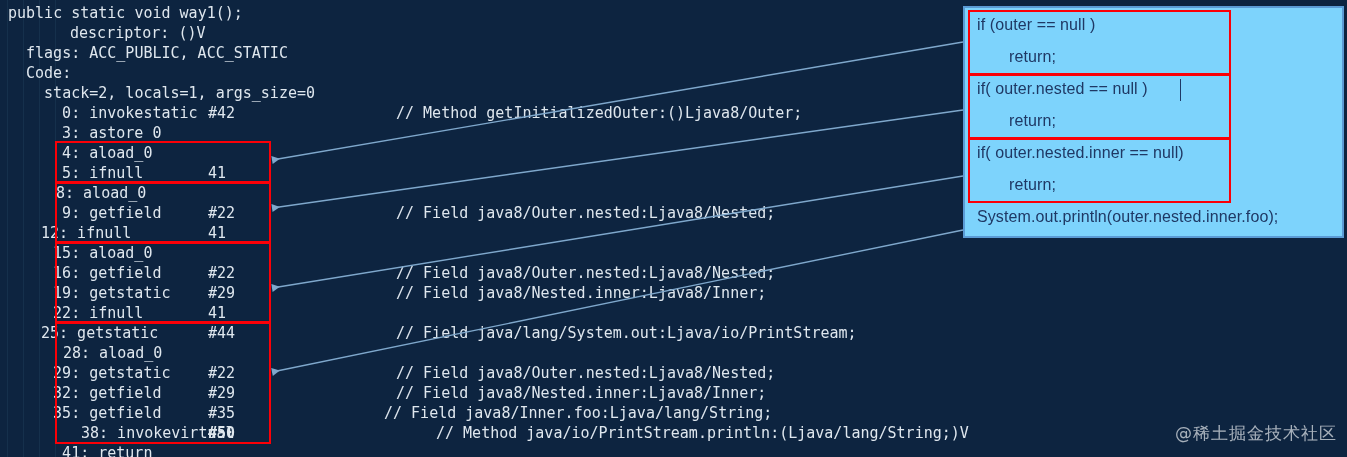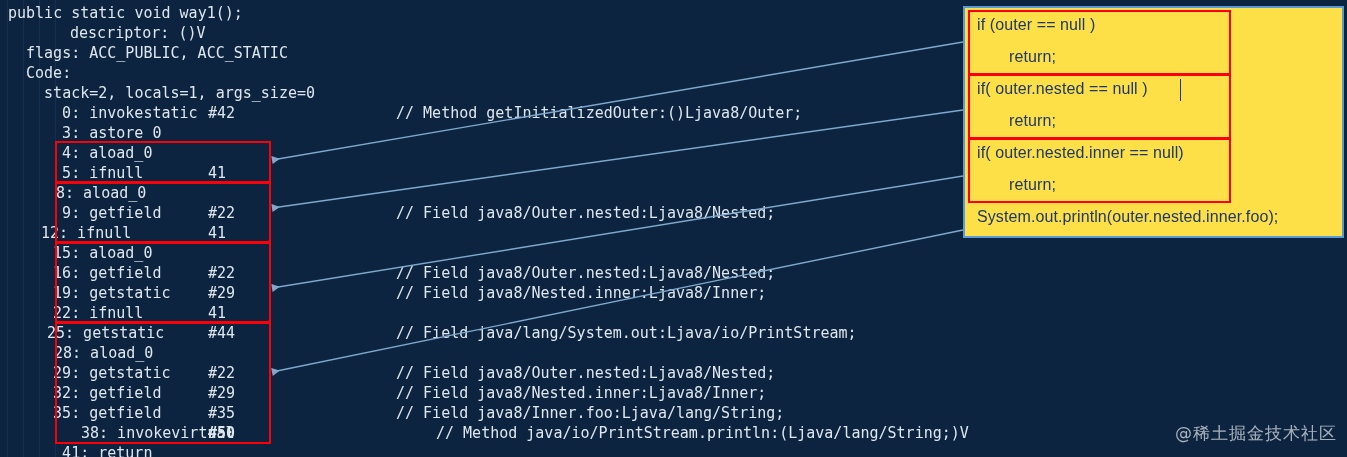--- a/index.html
+++ b/index.html
@@ -59,21 +59,21 @@
     left: 0; top: 0;
     width: 1347px; height: 457px;
     pointer-events: none;
   }
 
   
   #panel {
     position: absolute;
     left: 963px; top: 6px;
     width: 381px; height: 232px;
-    background: #fde047;
+    background: #7dd3fc;
     border: 2px solid #5b9bd5;
   }
   .sline {
     position: absolute;
     white-space: pre;
     font-family: "Liberation Sans", sans-serif;
     font-size: 16px;
     color: #1f3864;
     letter-spacing: .1px;
   }
@@ -120,25 +120,25 @@
       <div class="cline" style="top: 123px;"><span class="op" style="position: absolute; left: 62.12px;">3: astore_0</span></div>
       <div class="cline" style="top: 143px;"><span class="op" style="position: absolute; left: 62.12px;">4: aload_0</span></div>
       <div class="cline" style="top: 163px;"><span class="op" style="position: absolute; left: 62.12px;">5: ifnull</span><span style="position: absolute; left: 208px;">41</span></div>
       <div class="cline" style="top: 183px;"><span class="op" style="position: absolute; left: 56px;">8: aload_0</span></div>
       <div class="cline" style="top: 203px;"><span class="op" style="position: absolute; left: 62.12px;">9: getfield</span><span style="position: absolute; left: 208px;">#22</span><span class="cmt" style="position: absolute; left: 396px;">// Field java8/Outer.nested:Ljava8/Nested;</span></div>
       <div class="cline" style="top: 223px;"><span class="op" style="position: absolute; left: 41px;">12: ifnull</span><span style="position: absolute; left: 208px;">41</span></div>
       <div class="cline" style="top: 243px;"><span class="op" style="position: absolute; left: 53.1px;">15: aload_0</span></div>
       <div class="cline" style="top: 263px;"><span class="op" style="position: absolute; left: 53.1px;">16: getfield</span><span style="position: absolute; left: 208px;">#22</span><span class="cmt" style="position: absolute; left: 396px;">// Field java8/Outer.nested:Ljava8/Nested;</span></div>
       <div class="cline" style="top: 283px;"><span class="op" style="position: absolute; left: 53.1px;">19: getstatic</span><span style="position: absolute; left: 208px;">#29</span><span class="cmt" style="position: absolute; left: 396px;">// Field java8/Nested.inner:Ljava8/Inner;</span></div>
       <div class="cline" style="top: 303px;"><span class="op" style="position: absolute; left: 53.1px;">22: ifnull</span><span style="position: absolute; left: 208px;">41</span></div>
-      <div class="cline" style="top: 323px;"><span class="op" style="position: absolute; left: 47px;">25: getstatic</span><span style="position: absolute; left: 208px;">#44</span><span class="cmt" style="position: absolute; left: 396px;">// Field java/lang/System.out:Ljava/io/PrintStream;</span></div>
-      <div class="cline" style="top: 343px;"><span class="op" style="position: absolute; left: 54px;">28: aload_0</span></div>
+      <div class="cline" style="top: 323px;"><span class="op" style="position: absolute; left: 41px;">25: getstatic</span><span style="position: absolute; left: 208px;">#44</span><span class="cmt" style="position: absolute; left: 396px;">// Field java/lang/System.out:Ljava/io/PrintStream;</span></div>
+      <div class="cline" style="top: 343px;"><span class="op" style="position: absolute; left: 63px;">28: aload_0</span></div>
       <div class="cline" style="top: 363px;"><span class="op" style="position: absolute; left: 53.1px;">29: getstatic</span><span style="position: absolute; left: 208px;">#22</span><span class="cmt" style="position: absolute; left: 396px;">// Field java8/Outer.nested:Ljava8/Nested;</span></div>
       <div class="cline" style="top: 383px;"><span class="op" style="position: absolute; left: 53.1px;">32: getfield</span><span style="position: absolute; left: 208px;">#29</span><span class="cmt" style="position: absolute; left: 396px;">// Field java8/Nested.inner:Ljava8/Inner;</span></div>
-      <div class="cline" style="top: 403px;"><span class="op" style="position: absolute; left: 53.1px;">35: getfield</span><span style="position: absolute; left: 208px;">#35</span><span class="cmt" style="position: absolute; left: 396px;">// Field java8/Inner.foo:Ljava/lang/String;</span></div>
+      <div class="cline" style="top: 403px;"><span class="op" style="position: absolute; left: 53.1px;">35: getfield</span><span style="position: absolute; left: 208px;">#35</span><span class="cmt" style="position: absolute; left: 384px;">// Field java8/Inner.foo:Ljava/lang/String;</span></div>
       <div class="cline" style="top: 423px;"><span class="op" style="position: absolute; left: 61px; margin-left: 20px;">38: invokevirtual</span><span style="position: absolute; left: 208px; font-weight: bold;">#50</span><span class="cmt" style="position: absolute; left: 396px; margin-left: 40px;">// Method java/io/PrintStream.println:(Ljava/lang/String;)V</span></div>
       <div class="cline" style="top: 443px;"><span class="op" style="position: absolute; left: 62.12px;">41: return</span></div>
     </div>
 
   <div id="codeboxes">
       <div class="redbox" style="left: 55px; width: 216px; top: 141px; height: 43px;"></div>
       <div class="redbox" style="left: 55px; width: 216px; top: 181px; height: 63px;"></div>
       <div class="redbox" style="left: 55px; width: 216px; top: 241px; height: 83px;"></div>
       <div class="redbox" style="left: 55px; width: 216px; top: 321px; height: 123px;"></div>
     </div>

